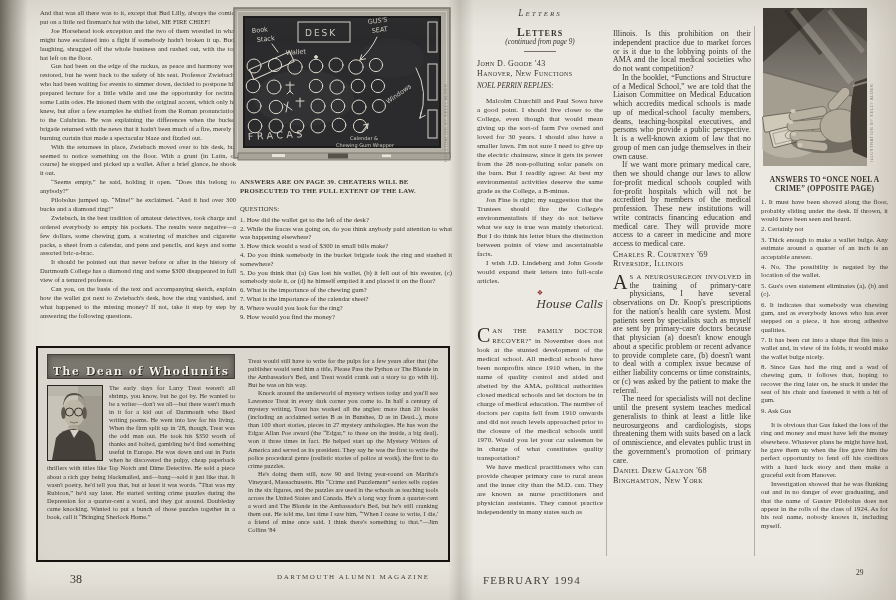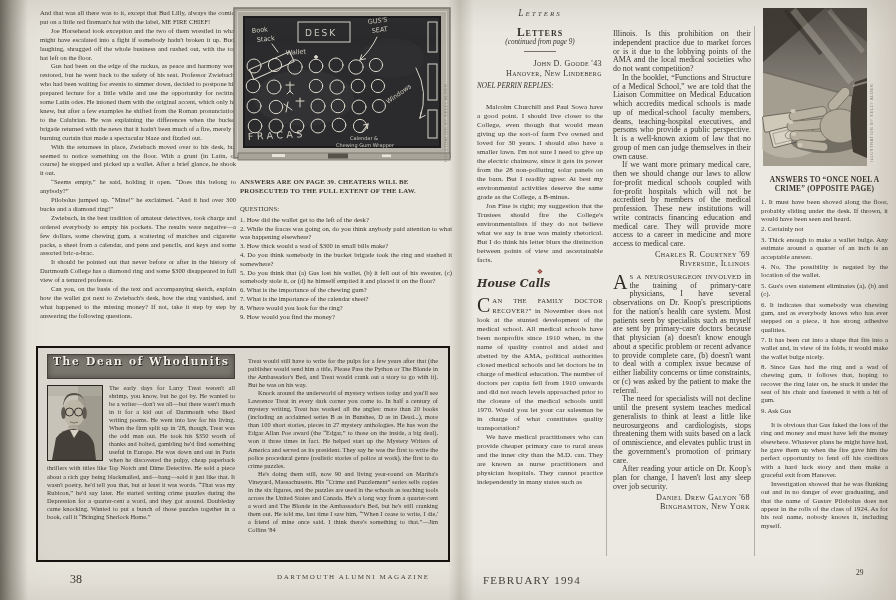--- a/index.html
+++ b/index.html
@@ -37,21 +37,21 @@
 
   
   .wd-box{left:36px;top:346px;width:414px;height:216px;border:2.5px solid #17140f;
      background:#dbd7ce;box-sizing:border-box;display:flex;}
   .wd-col1{width:204px;padding:6px 5px 4px 9px;box-sizing:border-box;}
   .wd-col2{width:210px;padding:9px 10px 4px 8px;box-sizing:border-box;
      font-size:6.4px;line-height:8.05px;text-align:justify;}
   .wd-col2 .para{text-indent:10px;}
   .wd-col2 .para:first-child{text-indent:0;}
   .wd-titleband{height:23px;background:#7a776e;border:1px solid #45423b;
-     display:flex;align-items:flex-start;justify-content:center;margin-bottom:5px;
+     display:flex;align-items:flex-end;justify-content:center;margin-bottom:5px;
      box-shadow:inset 0 0 6px rgba(30,28,24,.5);}
   .wd-title{font-family:"DejaVu Serif",serif;font-weight:bold;font-size:11px;letter-spacing:1.5px;
      color:#f3f0e8;text-shadow:1px 1px 0 #2c2924,-0.5px -0.5px 0 #2c2924;white-space:nowrap;}
   .wd-body{font-size:6.4px;line-height:8.05px;text-align:justify;}
   .wd-photo{float:left;width:56px;height:76px;margin:1px 6px 2px 0;border:1px solid #282520;
      background:#aba79b;box-sizing:border-box;}
 
   .lp-pagenum{left:70px;top:572px;font-size:12px;}
   .lp-footer{left:277px;top:573px;font-size:7px;letter-spacing:1.6px;color:#45413a;}
 
@@ -62,26 +62,26 @@
   .rule-a{left:606px;top:300px;height:256px;}
   .rule-b{left:754px;top:26px;height:530px;}
 
   .rp-col1{left:477px;top:26px;width:126px;font-size:7.1px;line-height:9px;text-align:justify;}
   .letters-head{text-align:center;font-variant:small-caps;font-weight:bold;font-size:11.5px;
      letter-spacing:1px;line-height:12px;}
   .letters-cont{text-align:center;font-style:italic;font-size:7.2px;line-height:9px;}
   .letters-rule{width:32px;margin:4px auto 7px;border-top:1px solid #766f62;}
   .rp-col1 .para,.rp-col2 .para{text-indent:9px;}
   .noindent{text-indent:0 !important;}
-  .sig{text-align:right;font-variant:small-caps;letter-spacing:.4px;font-size:8px;
+  .sig{text-align:left;font-variant:small-caps;letter-spacing:.4px;font-size:8px;
      line-height:9.6px;margin:1px 1px 4px 0;}
-  .replies{font-style:italic;font-size:7.2px;margin:4px 0 12px;}
+  .replies{font-style:italic;font-size:7.2px;margin:4px 0 6px;}
   .ornament{text-align:center;color:#8c2f28;font-size:7px;line-height:11px;margin:2px 0 1px;}
-  .house-calls{text-align:left;font-style:italic;font-weight:bold;font-size:11px;
-     font-family:"DejaVu Serif",serif;margin:1px 0 8px;}
+  .house-calls{text-align:right;font-style:italic;font-weight:normal;font-size:11px;
+     font-family:"DejaVu Serif",serif;margin:1px 0 17px;}
   .dropcap{float:left;font-size:20px;line-height:17px;padding:1px 2px 0 0;color:#2f2b24;}
   .lead{font-size:6.6px;letter-spacing:.3px;}
 
   .rp-col2{left:613px;top:30px;width:138px;font-size:7.9px;line-height:8.75px;text-align:justify;}
   .rp-col2 .sig{font-size:8.2px;}
 
   .rp-col3{left:761px;top:8px;width:127px;font-size:6.8px;line-height:8.3px;text-align:justify;}
   .hands{width:106px;height:158px;margin-left:1px;display:block;}
   .answers-heading{font-weight:bold;text-align:center;font-size:7.4px;line-height:9.2px;
      letter-spacing:.2px;margin:9px 2px 5px;text-align:center;}
@@ -241,48 +241,48 @@
 
   <div class="abs running-head">Letters</div>
   <div class="abs col-rule rule-a"></div>
   <div class="abs col-rule rule-b"></div>
 
   <div class="abs rp-col1">
     <div class="letters-head">Letters</div>
     <div class="letters-cont">(continued from page 9)</div>
     <div class="letters-rule"></div>
     <div class="sig">John D. Goode '43</div>
-    <div class="sig" style="margin-top:-4px">Hanover, New Lindeberg</div>
+    <div class="sig" style="margin-top:-4px">Hanover, New Functions</div>
     <div class="replies">NOEL PERRIN REPLIES:</div>
     <div>
         <div class="para">Malcolm Churchill and Paul Sowa have a good point. I should live closer to the College, even though that would mean giving up the sort-of farm I've owned and loved for 30 years. I should also have a smaller lawn. I'm not sure I need to give up the electric chainsaw, since it gets its power from the 28 non-polluting solar panels on the barn. But I readily agree: At best my environmental activities deserve the same grade as the College, a B-minus.</div>
         <div class="para">Jon Fine is right; my suggestion that the Trustees should fire the College's environmentalists if they do not believe what we say is true was mainly rhetorical. But I do think his letter blurs the distinction between points of view and ascertainable facts.</div>
+        <div class="para">I wish J.D. Lindeberg and John Goode would expand their letters into full-scale articles.</div>
       </div>
     <div class="ornament">❖</div>
     <div class="house-calls">House Calls</div>
     <div class="para noindent">
       <span class="dropcap">C</span><span class="lead">AN THE FAMILY DOCTOR RECOVER?”</span><span> in November does not look at the stunted development of the medical school. All medical schools have been nonprofits since 1910 when, in the name of quality control and aided and abetted by the AMA, political authorities closed medical schools and let doctors be in charge of medical education. The number of doctors per capita fell from 1910 onwards and did not reach levels approached prior to the closure of the medical schools until 1970. Would you let your car salesman be in charge of what constitutes quality transportation?</span>
     </div>
-    <div class="para">We have medical practitioners who can provide cheaper primary care to rural areas and the inner city than the M.D. can. They are known as nurse practitioners and physician hospitals. They cannot practice independently in many states such as</div>
+    <div class="para">We have medical practitioners who can provide cheaper primary care to rural areas and the inner city than the M.D. can. They are known as nurse practitioners and physician assistants. They cannot practice independently in many states such as</div>
   </div>
 
   <div class="abs rp-col2">
     <div class="para noindent">Illinois. Is this prohibition on their independent practice due to market forces or is it due to the lobbying points of the AMA and the local medical societies who do not want competition?</div>
     <div>
         <div class="para">In the booklet, “Functions and Structure of a Medical School,” we are told that the Liaison Committee on Medical Education which accredits medical schools is made up of medical-school faculty members, deans, teaching-hospital executives, and persons who provide a public perspective. It is a well-known axiom of law that no group of men can judge themselves in their own cause.</div>
         <div class="para">If we want more primary medical care, then we should change our laws to allow for-profit medical schools coupled with for-profit hospitals which will not be accredited by members of the medical profession. These new institutions will write contracts financing education and medical care. They will provide more access to a career in medicine and more access to medical care.</div>
       </div>
     <div class="sig">Charles R. Courtney '69</div>
     <div class="sig" style="margin-top:-4px">Riverside, Illinois</div>
     <div class="para noindent">
       <span class="dropcap">A</span><span class="lead">S A NEUROSURGEON INVOLVED</span><span> in the training of primary-care physicians, I have several observations on Dr. Koop's prescriptions for the nation's health care system. Most patients seen by specialists such as myself are sent by primary-care doctors because that physician (a) doesn't know enough about a specific problem or recent advance to provide complete care, (b) doesn't want to deal with a complex issue because of either liability concerns or time constraints, or (c) was asked by the patient to make the referral.</span>
     </div>
     <div>
         <div class="para">The need for specialists will not decline until the present system teaches medical generalists to think at least a little like neurosurgeons and cardiologists, stops threatening them with suits based on a lack of omniscience, and elevates public trust in the government's promotion of primary care.</div>
-        <div class="para">After reading your article on Dr. Koop's plan for change, I haven't lost any sleep over job security.</div>
       </div>
     <div class="sig">Daniel Drew Galyon '68</div>
     <div class="sig" style="margin-top:-4px">Binghamton, New York</div>
   </div>
 
   <div class="abs rp-col3">
     <svg class="hands" viewBox="0 0 104 158">
       <defs>
         <linearGradient id="hg" x1="0" y1="0" x2="0" y2="1">
           <stop offset="0" stop-color="#55514a"></stop>

